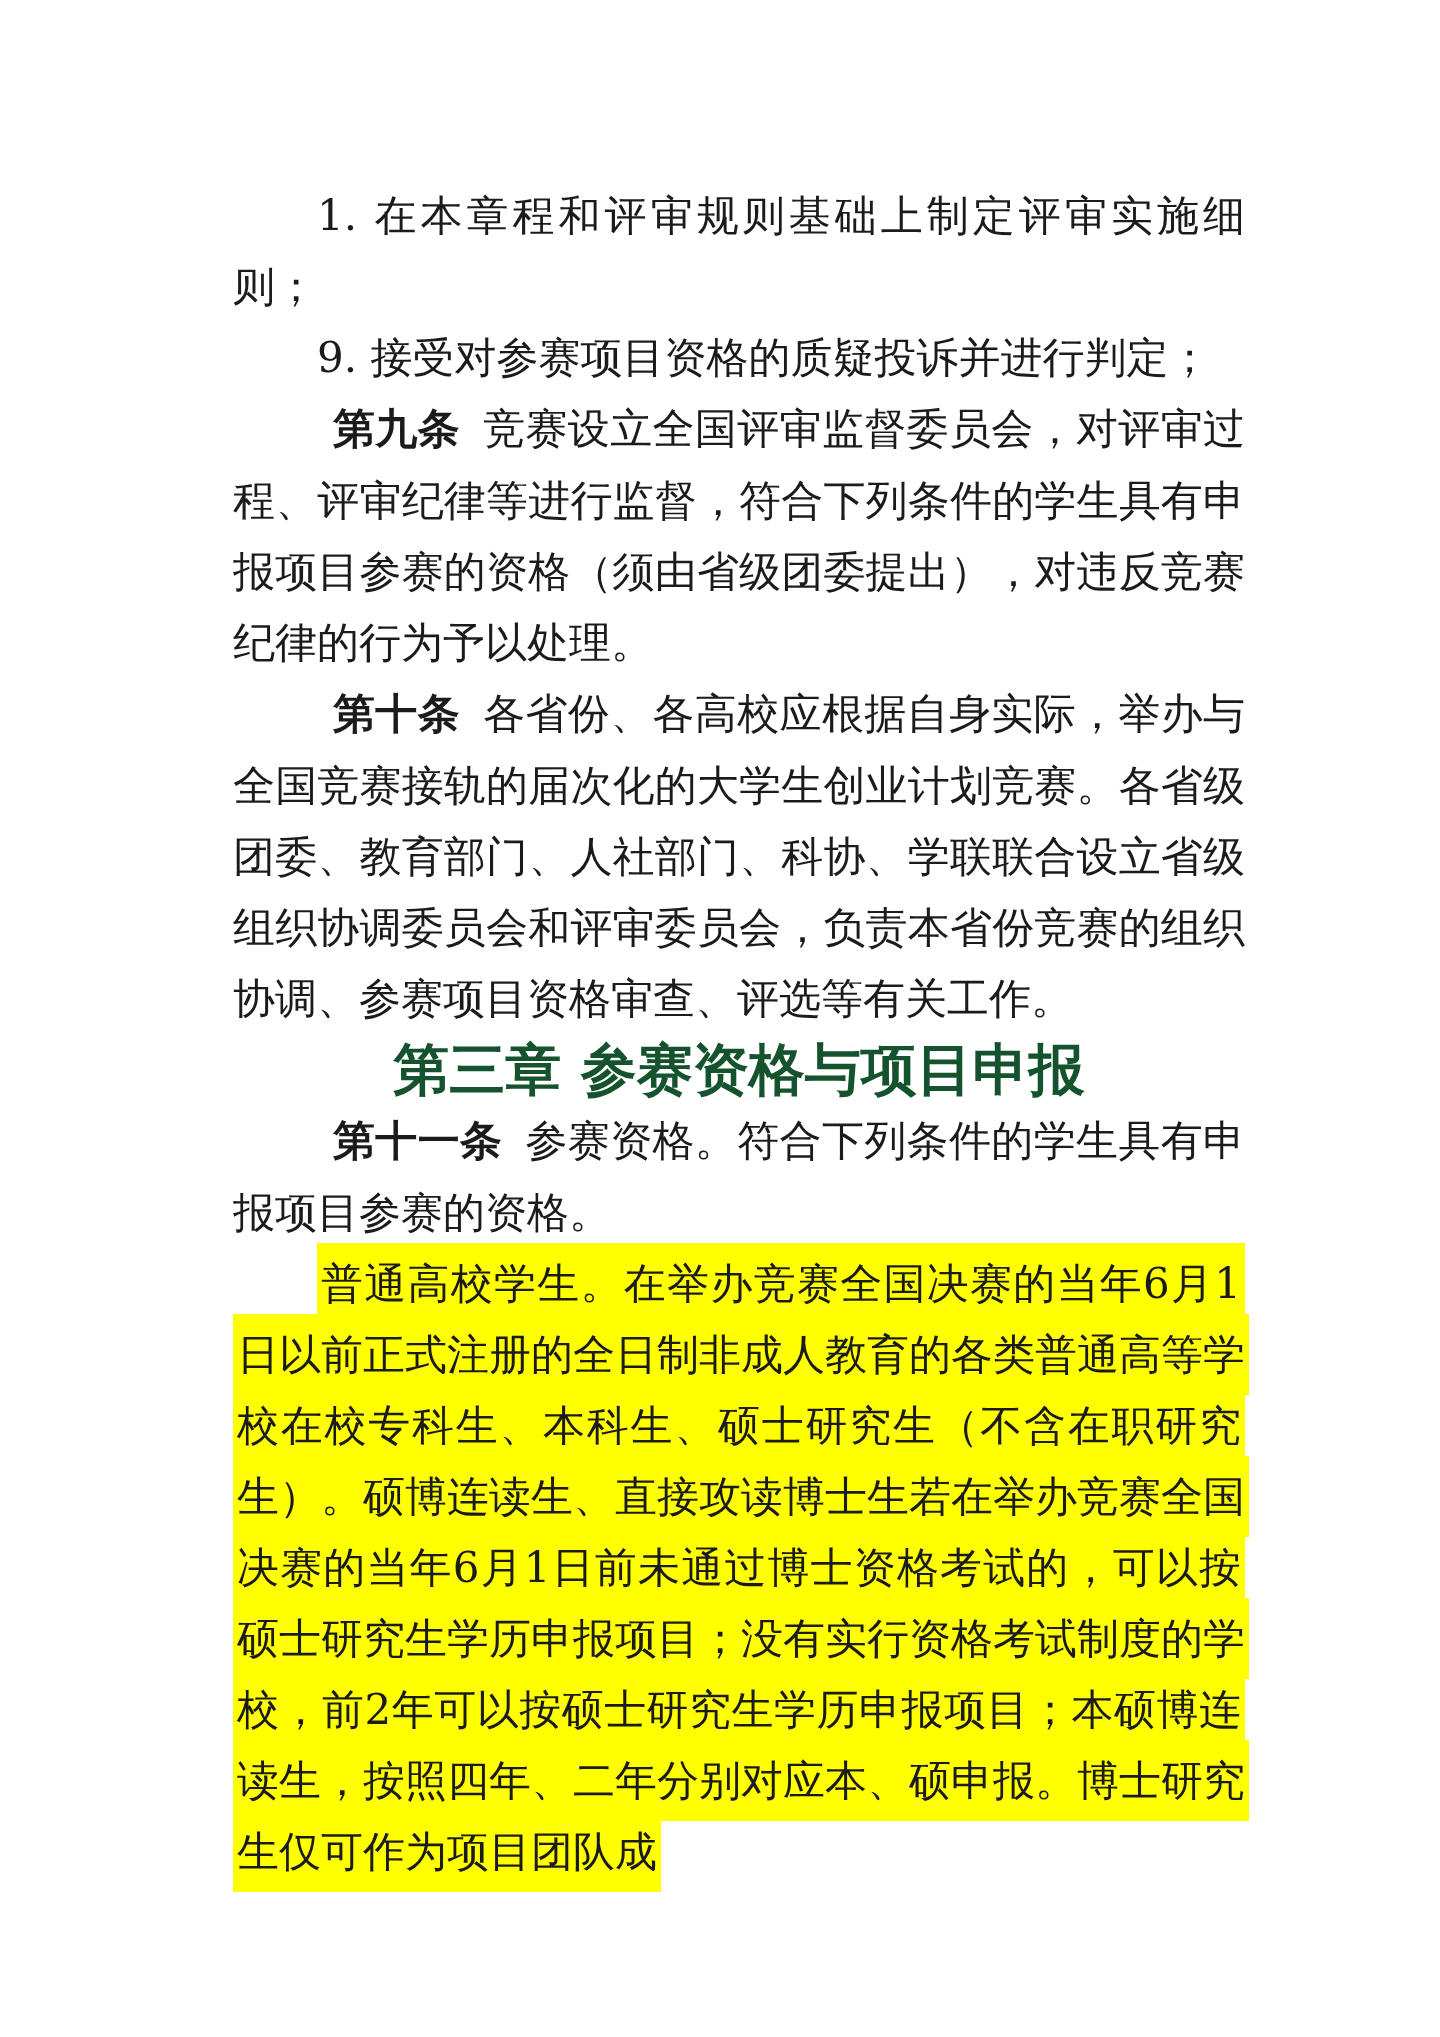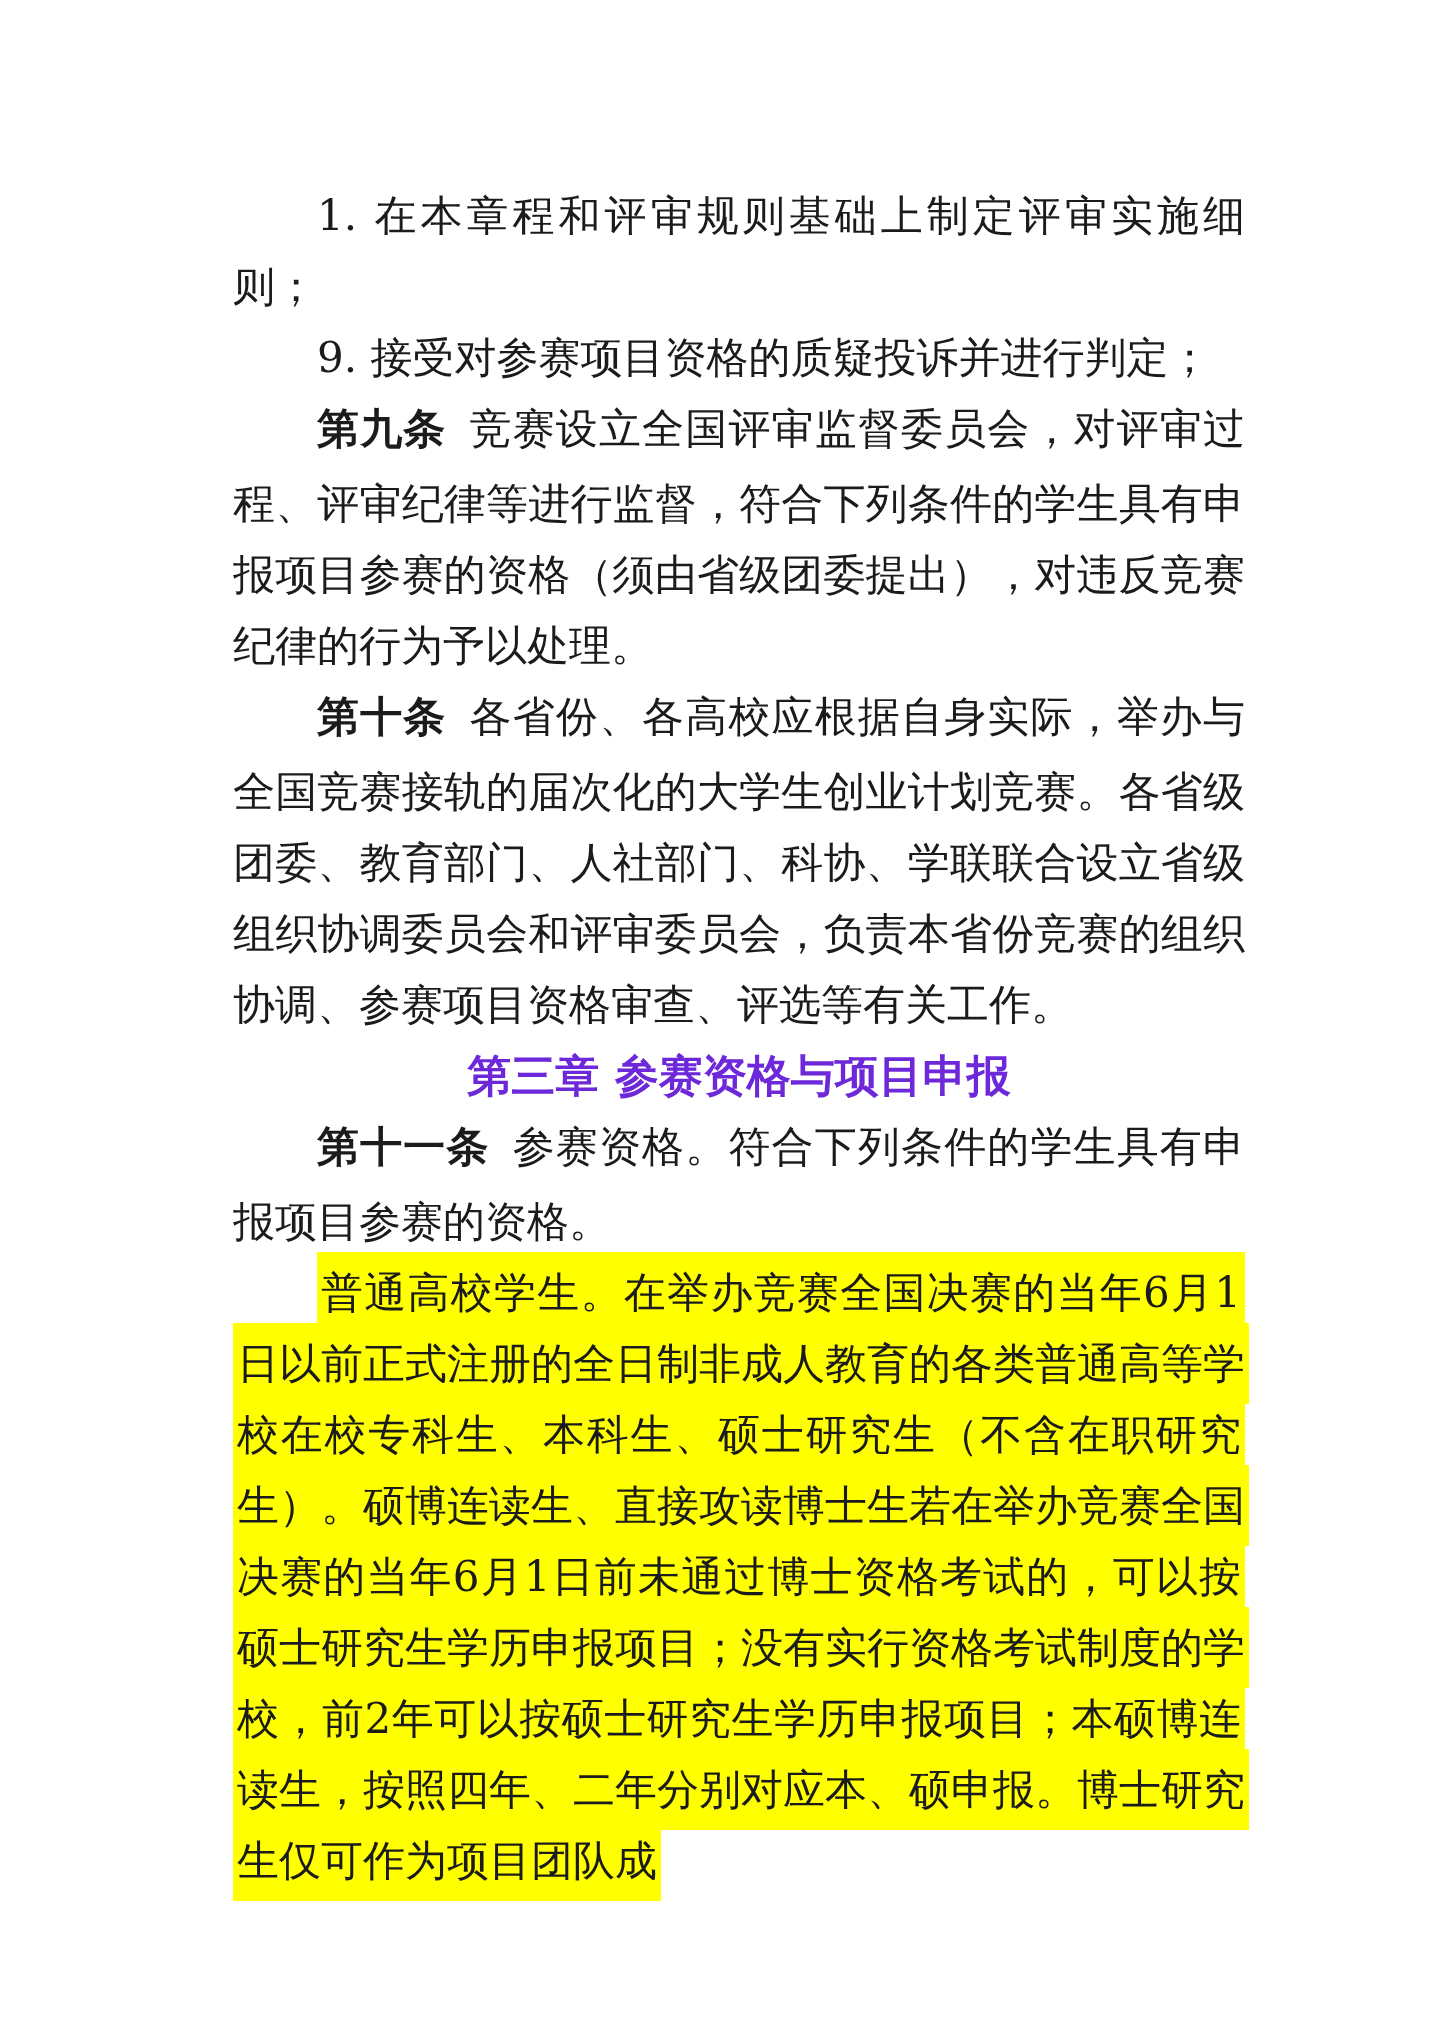--- a/index.html
+++ b/index.html
@@ -26,30 +26,31 @@
     text-align: justify;
     letter-spacing: 0px;
   }
   .content p {
     margin: 0;
     text-indent: 2em;
   }
   .article-label {
     font-weight: 700;
     margin-right: 0.55em;
-    font-family: Liberation Mono, monospace;
+    font-family: Liberation Serif, serif;
+    margin-left: 16px;
   }
   .chapter-heading {
     margin: 0;
     text-indent: 0;
     text-align: center;
-    font-size: 44px;
+    font-size: 56px;
     line-height: 71px;
     font-weight: 700;
-    color: #6d28d9;
+    color: #14532d;
     font-family: "DejaVu Sans", "Liberation Sans", sans-serif;
   }
   mark.hl {
     color: inherit;
     padding: 16px 4px;
     -webkit-box-decoration-break: clone;
     box-decoration-break: clone;
   }
 </style>
 </head>

